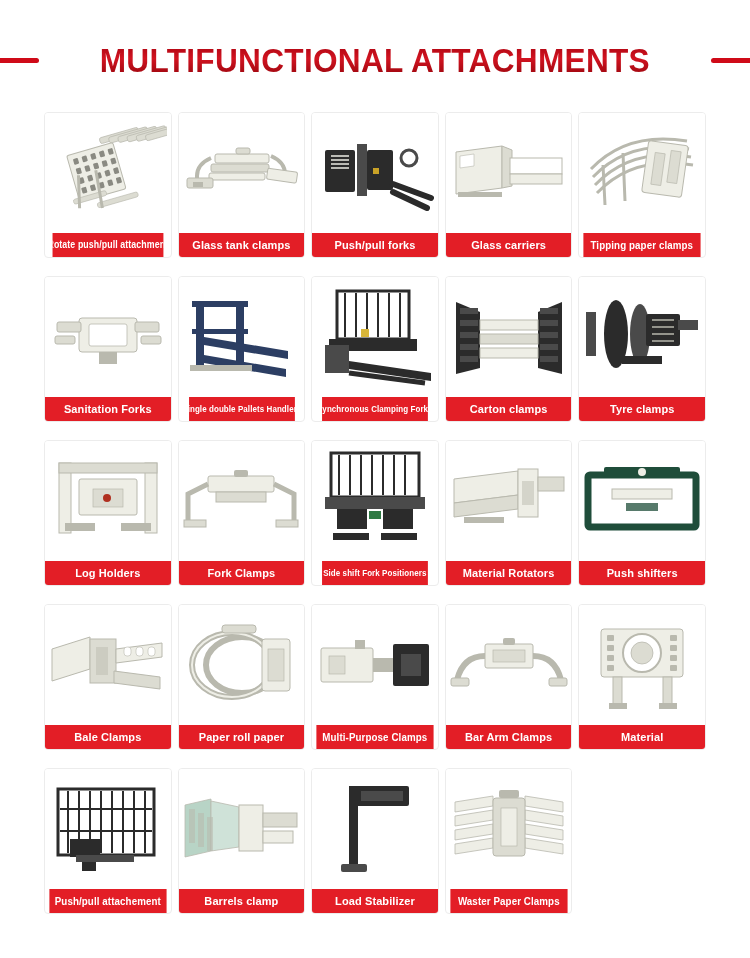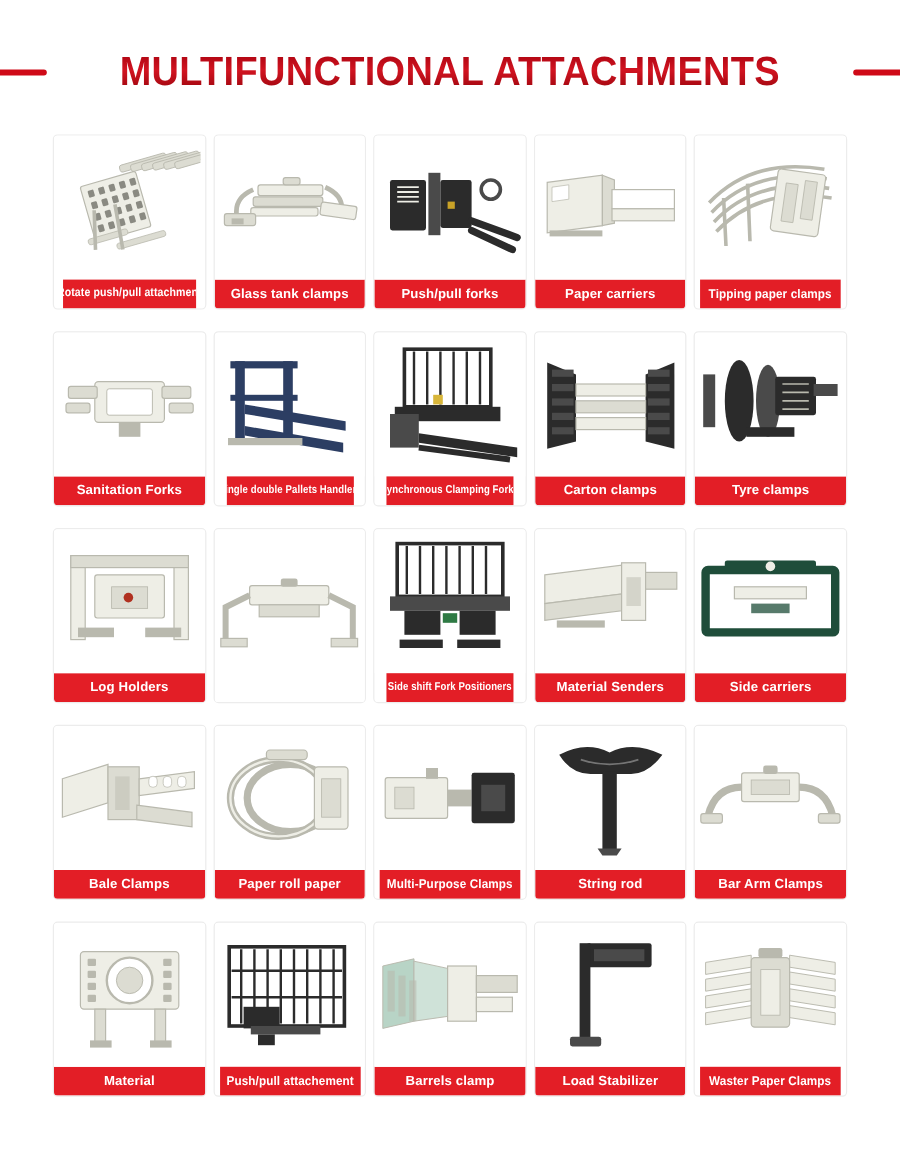--- a/index.html
+++ b/index.html
@@ -199,21 +199,21 @@
         <div class="card-media">
           <svg width="118" height="74" viewBox="0 0 118 74">
         <path d="M6 16 L52 10 L52 52 L6 58 Z" fill="#eeeee6" stroke="#b9b9ae"></path>
         <path d="M52 10 L62 14 L62 50 L52 52 Z" fill="#dcdcd2" stroke="#b9b9ae"></path>
         <rect x="60" y="22" width="52" height="16" fill="#ffffff" stroke="#b9b9ae"></rect>
         <rect x="60" y="38" width="52" height="10" fill="#eeeee6" stroke="#b9b9ae"></rect>
         <path d="M10 20 L24 18 L24 30 L10 32 Z" fill="#ffffff" stroke="#b9b9ae" stroke-width=".6"></path>
         <rect x="8" y="56" width="44" height="5" fill="#b9b9ae"></rect>
       </svg>
         </div>
-        <div class="card-label">Paper carriers</div>
+        <div class="card-label">Glass carriers</div>
       </div>
       <div class="card">
         <div class="card-media">
           <svg width="118" height="96" viewBox="0 0 118 96">
         <g fill="none" stroke="#b9b9ae" stroke-width="3">
           <path d="M8 44 Q44 6 104 16"></path>
               <path d="M10 52 Q46 14 106 24"></path>
           <path d="M12 60 Q48 22 108 32"></path>
               <path d="M14 68 Q50 30 110 40"></path>
         </g>
@@ -337,20 +337,21 @@
           <svg width="118" height="70" viewBox="0 0 118 70">
         <rect x="26" y="10" width="66" height="16" rx="2" fill="#eeeee6" stroke="#b9b9ae"></rect>
         <rect x="34" y="26" width="50" height="10" fill="#dcdcd2" stroke="#b9b9ae"></rect>
         <path d="M26 18 L6 28 L6 58" stroke="#b9b9ae" stroke-width="5" fill="none"></path>
         <path d="M92 18 L112 28 L112 58" stroke="#b9b9ae" stroke-width="5" fill="none"></path>
         <rect x="2" y="54" width="22" height="7" fill="#dcdcd2" stroke="#b9b9ae"></rect>
         <rect x="94" y="54" width="22" height="7" fill="#dcdcd2" stroke="#b9b9ae"></rect>
         <rect x="52" y="4" width="14" height="7" rx="2" fill="#b9b9ae"></rect>
       </svg>
         </div>
+        <div class="card-label">Fork Clamps</div>
       </div>
       <div class="card">
         <div class="card-media">
           <svg width="120" height="104" viewBox="0 0 120 104">
         <rect x="16" y="4" width="88" height="44" fill="none" stroke="#2b2b2b" stroke-width="3"></rect>
         <g stroke="#2b2b2b" stroke-width="2">
           <line x1="24" y1="6" x2="24" y2="46"></line>
               <line x1="35" y1="6" x2="35" y2="46"></line>
               <line x1="46" y1="6" x2="46" y2="46"></line>
               <line x1="57" y1="6" x2="57" y2="46"></line>
@@ -372,33 +373,33 @@
         <div class="card-media">
           <svg width="118" height="80" viewBox="0 0 118 80">
         <path d="M4 18 L68 10 L68 34 L4 42 Z" fill="#eeeee6" stroke="#b9b9ae"></path>
         <path d="M4 42 L68 34 L68 48 L4 56 Z" fill="#dcdcd2" stroke="#b9b9ae"></path>
         <rect x="68" y="8" width="20" height="48" fill="#eeeee6" stroke="#b9b9ae"></rect>
         <rect x="88" y="16" width="26" height="14" fill="#dcdcd2" stroke="#b9b9ae"></rect>
         <rect x="72" y="20" width="12" height="24" fill="#b9b9ae" opacity=".5"></rect>
         <rect x="14" y="56" width="40" height="6" fill="#b9b9ae"></rect>
       </svg>
         </div>
-        <div class="card-label">Material Senders</div>
+        <div class="card-label">Material Rotators</div>
       </div>
       <div class="card">
         <div class="card-media">
           <svg width="120" height="76" viewBox="0 0 120 76">
         <rect x="6" y="12" width="108" height="52" rx="2" fill="none" stroke="#1f4d3a" stroke-width="7"></rect>
         <rect x="22" y="4" width="76" height="10" rx="2" fill="#1f4d3a"></rect>
         <rect x="30" y="26" width="60" height="10" fill="#eeeee6" stroke="#b9b9ae"></rect>
         <rect x="44" y="40" width="32" height="8" fill="#1f4d3a" opacity=".75"></rect>
         <circle cx="60" cy="9" r="4" fill="#eeeee6"></circle>
       </svg>
         </div>
-        <div class="card-label">Side carriers</div>
+        <div class="card-label">Push shifters</div>
       </div>
       <div class="card">
         <div class="card-media">
           <svg width="120" height="92" viewBox="0 0 120 92">
         <path d="M4 30 L42 18 L42 50 L4 62 Z" fill="#eeeee6" stroke="#b9b9ae"></path>
         <rect x="42" y="20" width="26" height="44" fill="#dcdcd2" stroke="#b9b9ae"></rect>
         <path d="M68 30 L114 24 L114 38 L68 44 Z" fill="#eeeee6" stroke="#b9b9ae"></path>
         <path d="M66 52 L112 58 L112 70 L66 64 Z" fill="#dcdcd2" stroke="#b9b9ae"></path>
         <g fill="#ffffff" stroke="#b9b9ae" stroke-width=".6">
           <rect x="76" y="28" width="7" height="9" rx="3"></rect>
@@ -430,31 +431,20 @@
           <svg width="120" height="62" viewBox="0 0 120 62">
         <rect x="6" y="14" width="52" height="34" rx="2" fill="#eeeee6" stroke="#b9b9ae"></rect>
         <rect x="14" y="22" width="16" height="18" fill="#dcdcd2" stroke="#b9b9ae" stroke-width=".7"></rect>
         <rect x="58" y="24" width="20" height="14" fill="#b9b9ae"></rect>
         <rect x="78" y="10" width="36" height="42" rx="2" fill="#2b2b2b"></rect>
         <rect x="86" y="20" width="20" height="22" fill="#4a4a4a"></rect>
         <rect x="40" y="6" width="10" height="9" fill="#b9b9ae"></rect>
       </svg>
         </div>
         <div class="card-label squeeze-3">Multi-Purpose Clamps</div>
-      </div>
-      <div class="card">
-        <div class="card-media">
-          <svg width="110" height="100" viewBox="0 0 110 100">
-        <path d="M12 14 Q34 2 54 12 Q74 2 98 14 Q86 30 72 30 L38 30 Q22 30 12 14 Z" fill="#2b2b2b"></path>
-        <rect x="48" y="28" width="12" height="66" rx="2" fill="#2b2b2b"></rect>
-        <path d="M44 92 L64 92 L60 98 L48 98 Z" fill="#4a4a4a"></path>
-        <path d="M30 18 Q54 26 78 18" stroke="#ffffff" stroke-width="1.5" fill="none" opacity=".35"></path>
-      </svg>
-        </div>
-        <div class="card-label">String rod</div>
       </div>
       <div class="card">
         <div class="card-media">
           <svg width="120" height="62" viewBox="0 0 120 62">
         <rect x="36" y="10" width="48" height="24" rx="2" fill="#eeeee6" stroke="#b9b9ae"></rect>
         <rect x="44" y="16" width="32" height="12" fill="#dcdcd2" stroke="#b9b9ae" stroke-width=".7"></rect>
         <path d="M36 22 Q14 22 8 46" stroke="#b9b9ae" stroke-width="6" fill="none"></path>
         <path d="M84 22 Q106 22 112 46" stroke="#b9b9ae" stroke-width="6" fill="none"></path>
         <rect x="2" y="44" width="18" height="8" rx="2" fill="#dcdcd2" stroke="#b9b9ae"></rect>
         <rect x="100" y="44" width="18" height="8" rx="2" fill="#dcdcd2" stroke="#b9b9ae"></rect>

